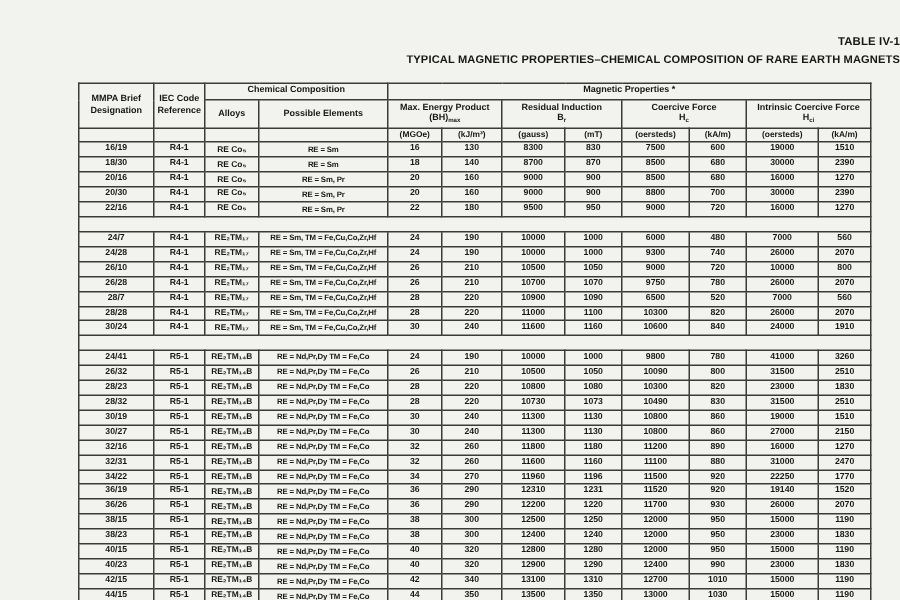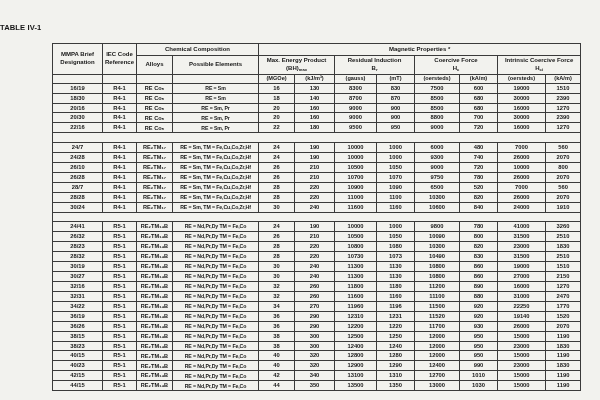--- a/index.html
+++ b/index.html
@@ -4,21 +4,21 @@
 <style>
   html,body{margin:0;padding:0;}
   body{
     width:600px;height:400px;overflow:hidden;
     background:#f2f2ee;
     font-family:"Liberation Sans",sans-serif;
     font-weight:bold;color:#161616;
     -webkit-font-smoothing:antialiased;
   }
   .doc{padding-top:22px;}
-  .title{text-align:left;font-size:7.6px;line-height:1.6;letter-spacing:.1px;}
+  .title{text-align:right;font-size:7.6px;line-height:1.6;letter-spacing:.1px;}
   .title .t2{font-size:7.4px;}
   table{
     border-collapse:collapse;table-layout:fixed;
     width:518px;margin:9px 0 0 52px;
     background:transparent;
   }
   th,td{
     border:0.8px solid #3a3a3a;
     font-size:5.8px;font-weight:bold;line-height:1.2;
     text-align:center;vertical-align:middle;
@@ -34,20 +34,21 @@
   col.c-mmpa{width:50px}col.c-iec{width:34px}col.c-alloy{width:36px}col.c-elem{width:86px}
   col.c-n1{width:36px}col.c-n2{width:40px}col.c-n3{width:42px}col.c-n4{width:38px}
   col.c-n5{width:45px}col.c-n6{width:38px}col.c-n7{width:48px}col.c-n8{width:35px}
 </style>
 </head>
 <body>
 
 <div class="doc">
   <div class="title">
     <div>TABLE IV-1</div>
+    <div class="t2">TYPICAL MAGNETIC PROPERTIES–CHEMICAL COMPOSITION OF RARE EARTH MAGNETS</div>
   </div>
 
   <table>
     <colgroup>
       <col class="c-mmpa">
         <col class="c-iec">
         <col class="c-alloy">
         <col class="c-elem">
       <col class="c-n1">
         <col class="c-n2">

